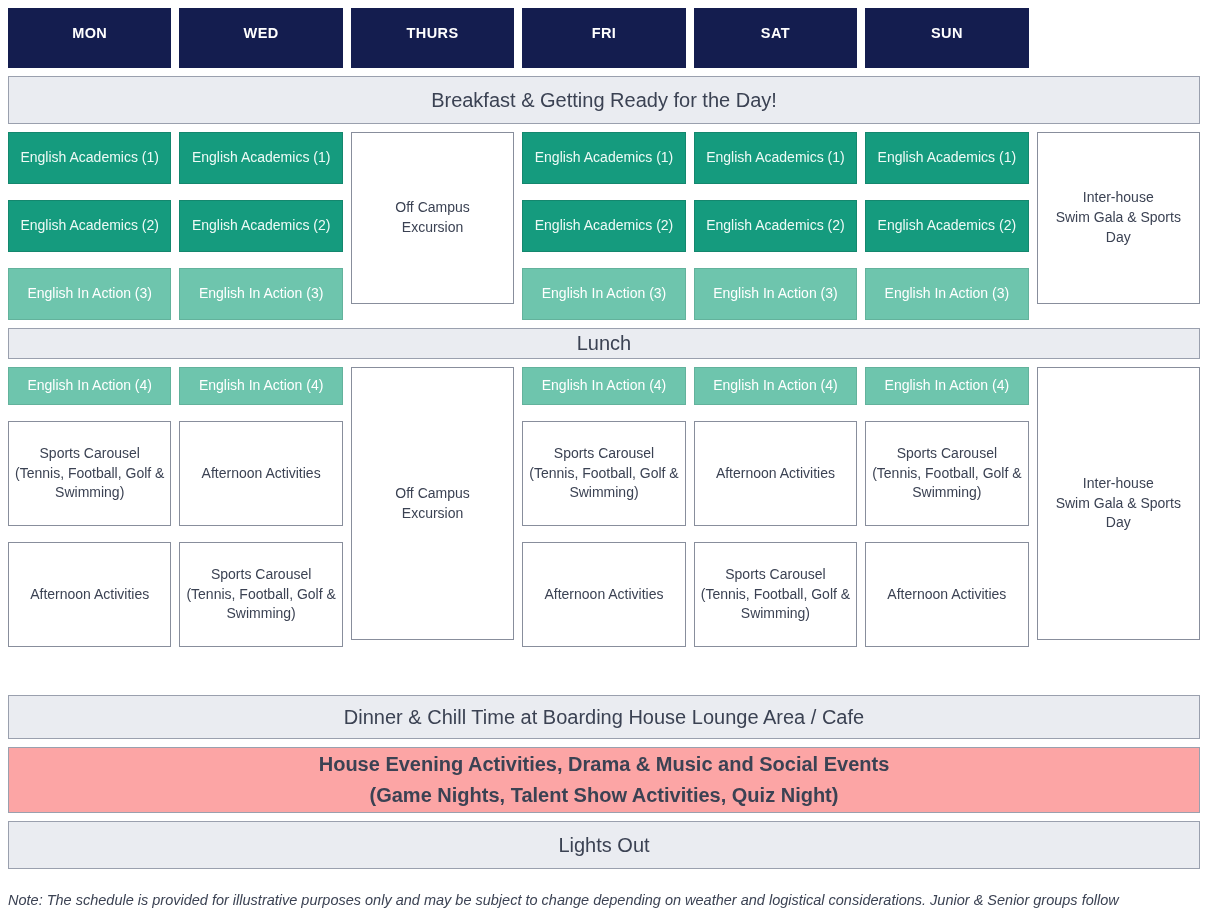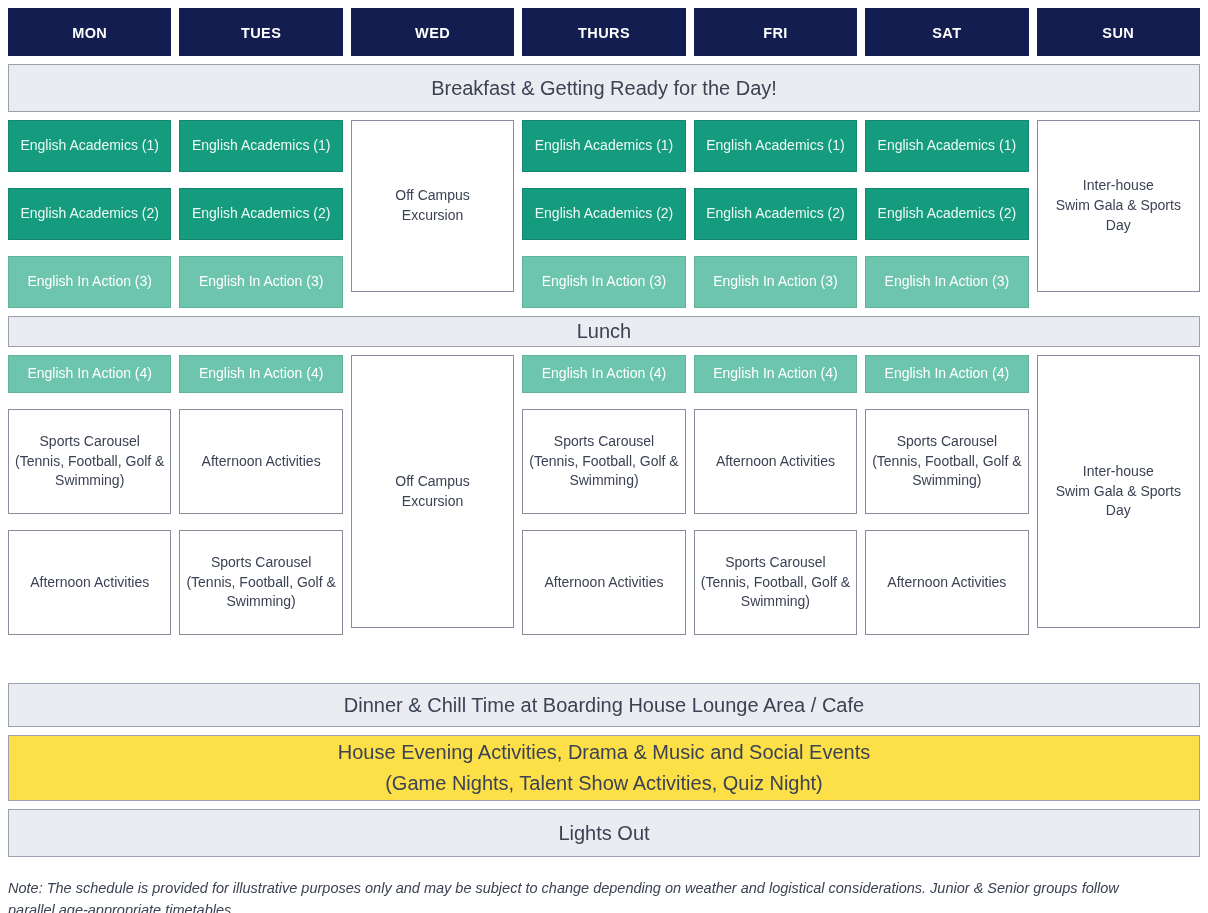--- a/index.html
+++ b/index.html
@@ -33,40 +33,40 @@
   .header-row {
     margin-bottom: 8px;
   }
   .day-head {
     background: #141d4f;
     color: #ffffff;
     font-size: 14.5px;
     font-weight: bold;
     letter-spacing: 0.4px;
     text-align: center;
-    height: 48px;
+    height: 60px;
     line-height: 48px;
     border: 1px solid #141d4f;
     box-sizing: border-box;
   }
 
   
   .banner {
     box-sizing: border-box;
     border: 1px solid #9aa0ae;
     text-align: center;
     font-size: 20px;
     color: #3b4253;
     display: flex;
     align-items: center;
     justify-content: center;
     margin-bottom: 8px;
   }
   .banner.grey { background: #eaecf1; }
-  .banner.white { background: #fde047; }
+  .banner.white { background: #fca5a5; font-weight: bold; }
   .banner-breakfast { height: 48px; }
   .banner-lunch    { height: 31px; }
   .banner-dinner   { height: 44px; margin-top: 48px; }
   .banner-evening  { height: 66px; line-height: 1.55; }
   .banner-lights   { height: 48px; }
   .banner-evening span { display: block; }
 
   
   .col {
     display: flex;
@@ -122,21 +122,20 @@
     max-width: 1160px;
   }
 </style>
 </head>
 <body>
 
 <div class="timetable">
 
   <div class="day-row header-row" id="header-row">
       <div class="day-head">MON</div>
-      <div class="day-head">TUES</div>
       <div class="day-head">WED</div>
       <div class="day-head">THURS</div>
       <div class="day-head">FRI</div>
       <div class="day-head">SAT</div>
       <div class="day-head">SUN</div>
     </div>
 
   <div class="banner grey banner-breakfast">Breakfast &amp; Getting Ready for the Day!</div>
 
   <div class="day-row section morning" id="morning-row">

